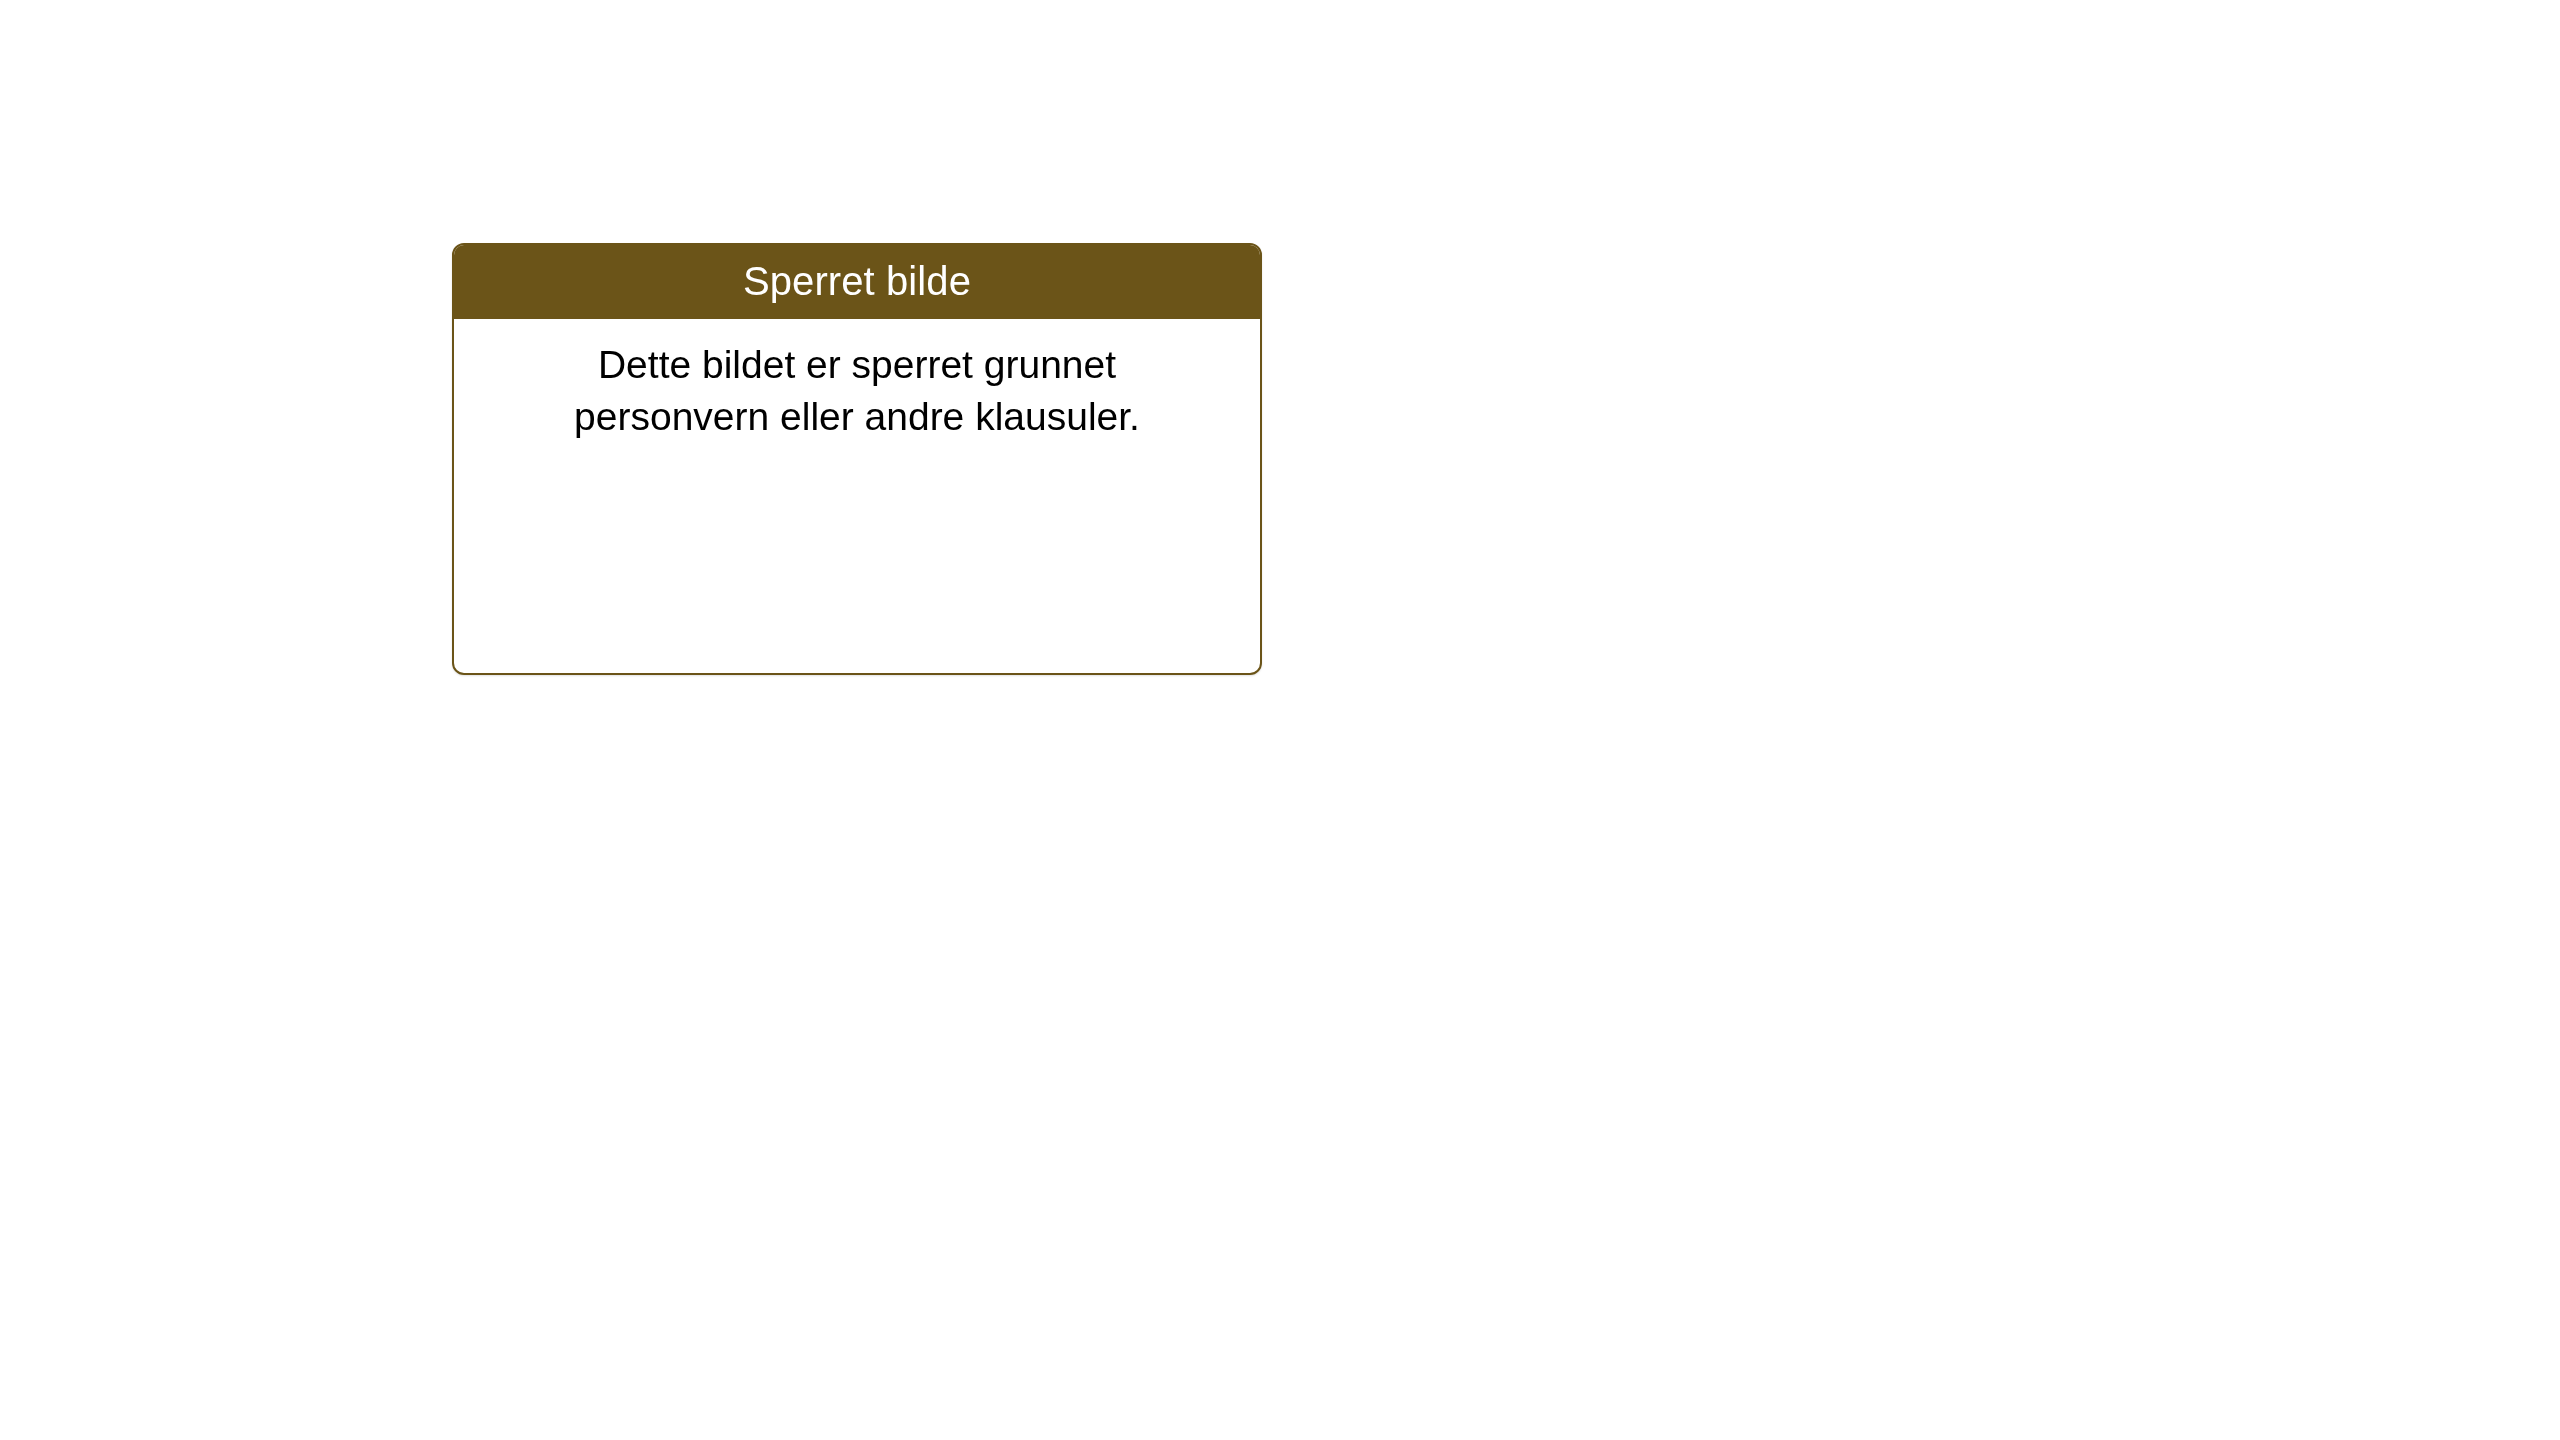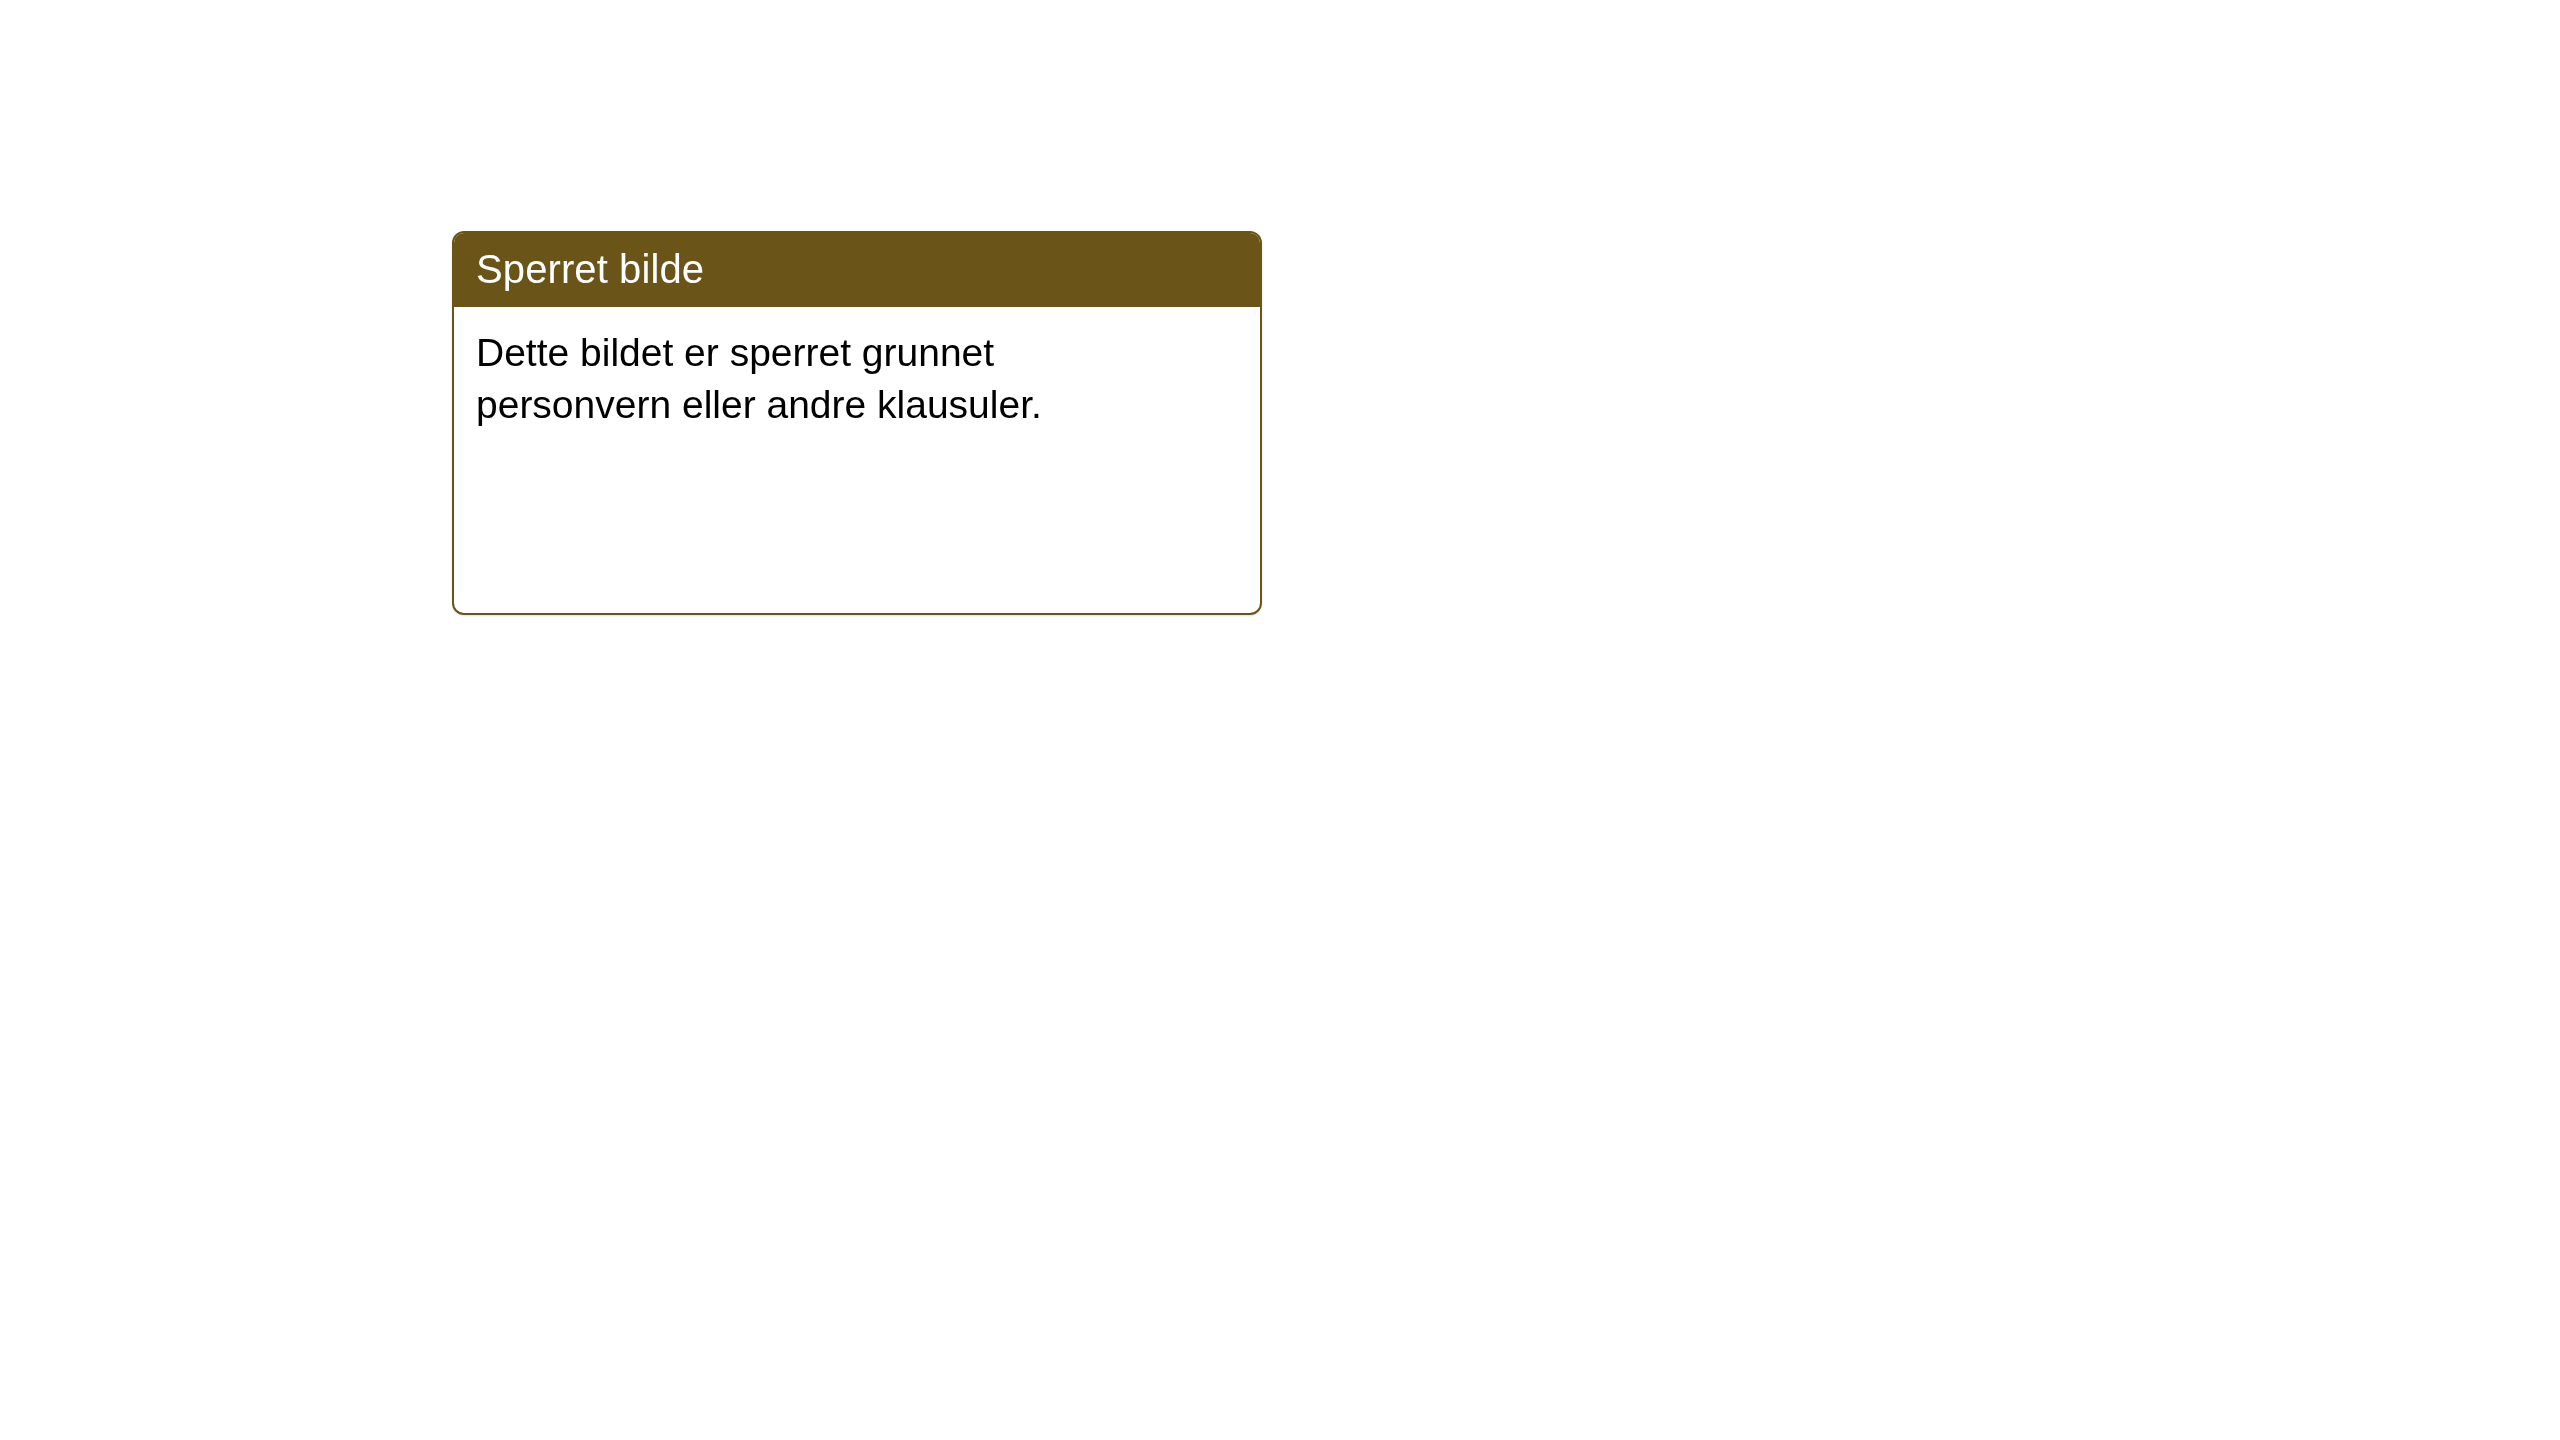--- a/index.html
+++ b/index.html
@@ -42,23 +42,24 @@
     box-sizing: border-box;
     padding: 20px 22px 22px 22px;
     color: #000000;
     font-size: 39px;
     line-height: 1.33;
     white-space: pre-line;
   }
   
   #card-no {
     left: 452px;
-    top: 231px;
+    top: 243px;
     width: 810px;
-    height: 384px;
+    height: 432px;
+    text-align: center;
   }
   
   #card-en {
     left: 1325px;
     top: 236px;
     width: 808px;
     height: 347px;
   }
 </style>
 </head>

